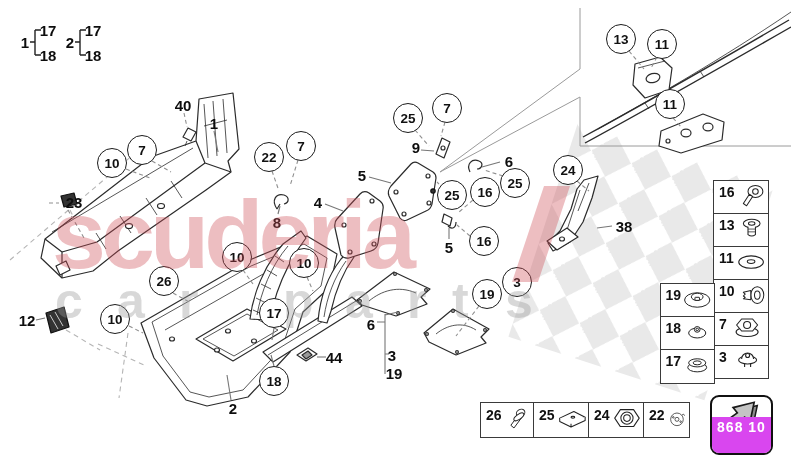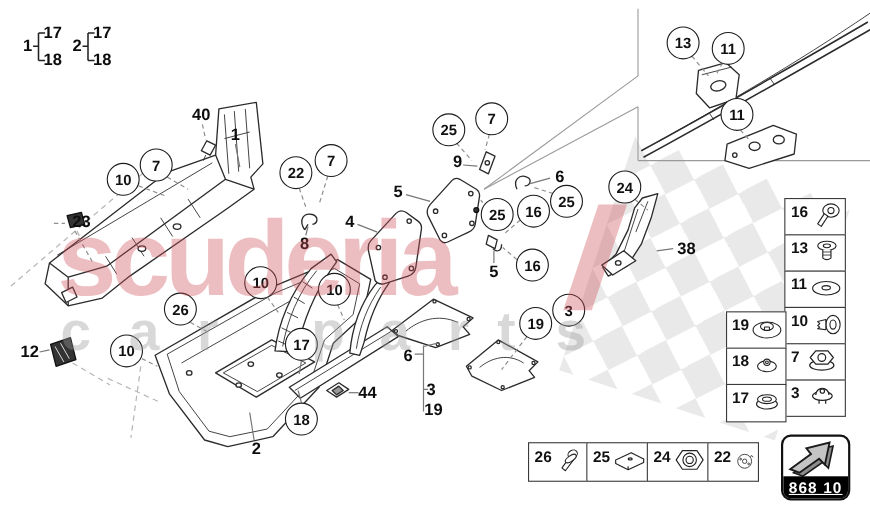--- a/index.html
+++ b/index.html
@@ -33,22 +33,22 @@
          display:flex;align-items:center;}
   .pcell:first-child{margin-top:0;}
   .pnum{font-size:14px;font-weight:bold;color:#111;margin:-10px 0 0 5px;}
   .picon{flex:1;}
   .picon path,.picon ellipse,.picon circle,.picon polygon,.picon rect{fill:#fff;stroke:#222;stroke-width:1.1;stroke-linejoin:round;}
   .hwcell{position:absolute;z-index:3;box-sizing:border-box;border:1.5px solid #3a3a3a;background:#fff;height:36px;
           display:flex;align-items:center;}
   
   #pagecode{position:absolute;z-index:3;left:710px;top:395px;width:63px;height:60px;box-sizing:border-box;
             border:2px solid #111;border-radius:9px;background:#fff;overflow:hidden;}
-  #pagecode .band{position:absolute;left:0;right:0;bottom:0;height:20px;background:#000000;color:#fff;
-                  font-size:14px;font-weight:bold;text-align:center;line-height:20px;letter-spacing:1px;text-decoration:underline;}
+  #pagecode .band{position:absolute;left:0;right:0;bottom:0;height:36px;background:#d946ef;color:#fff;
+                  font-size:14px;font-weight:bold;text-align:center;line-height:20px;letter-spacing:1px;}
   
   #wm{position:absolute;left:0;top:0;width:791px;height:457px;z-index:4;pointer-events:none;text-align:center;}
   #wm-main{position:absolute;left:52px;top:186px;font-size:97px;line-height:1;font-weight:800;
            letter-spacing:-5px;color:var(--wm-pink);opacity:.36;}
   .wm2{position:absolute;top:272px;font-size:50px;font-weight:bold;color:var(--wm-gray);opacity:.38;}
   #wm-chev{position:absolute;left:0;top:0;opacity:.36;}
 </style>
 </head>
 <body>
 

